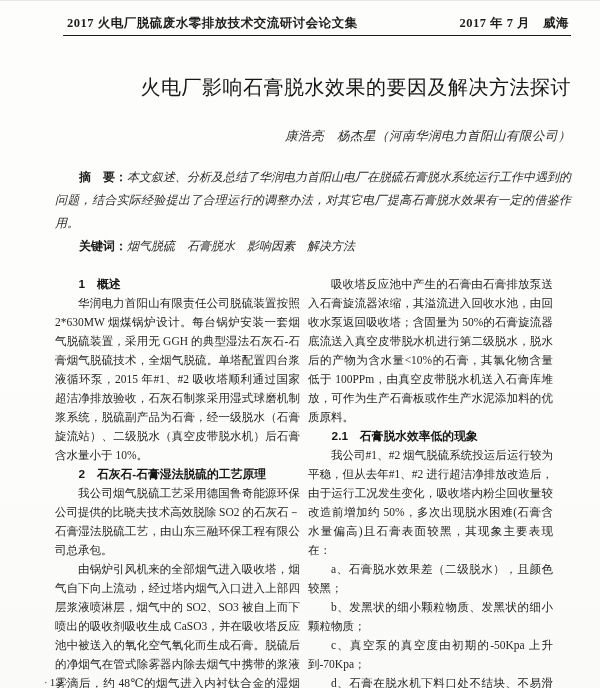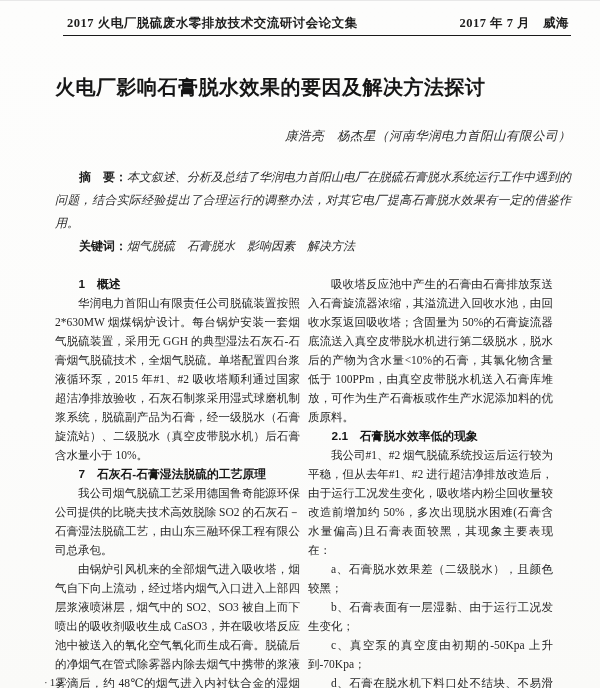--- a/index.html
+++ b/index.html
@@ -33,23 +33,23 @@
   }
   .hdr-rule {
     border: none;
     border-top: 1.6px solid #1a1a1a;
     margin: 3px 0 0 8px;
     height: 0;
   }
   
   .title {
     margin-top: 38px;
-    text-align: left;
+    text-align: right;
     font-size: 20px;
-    font-weight: bold;
+    font-weight: normal;
     letter-spacing: 0.5px;
     color: #161616;
   }
   .authors {
     margin-top: 27px;
     text-align: right;
     font-size: 12.5px;
     font-style: italic;
     color: #2b2b2b;
     letter-spacing: 0.5px;
@@ -127,31 +127,31 @@
 
   <div class="abstract"><b>摘　要：</b><span>本文叙述、分析及总结了华润电力首阳山电厂在脱硫石膏脱水系统运行工作中遇到的问题，结合实际经验提出了合理运行的调整办法，对其它电厂提高石膏脱水效果有一定的借鉴作用。</span></div>
 
   <div class="kw"><b>关键词：</b><span>烟气脱硫　石膏脱水　影响因素　解决方法</span></div>
 
   <div class="cols">
 
     <div class="col">
       <p class="h">1　概述</p>
       <p>华润电力首阳山有限责任公司脱硫装置按照2*630MW 烟煤锅炉设计。每台锅炉安装一套烟气脱硫装置，采用无 GGH 的典型湿法石灰石-石膏烟气脱硫技术，全烟气脱硫。单塔配置四台浆液循环泵，2015 年#1、#2 吸收塔顺利通过国家超洁净排放验收，石灰石制浆采用湿式球磨机制浆系统，脱硫副产品为石膏，经一级脱水（石膏旋流站）、二级脱水（真空皮带脱水机）后石膏含水量小于 10%。</p>
-      <p class="h">7　石灰石-石膏湿法脱硫的工艺原理</p>
+      <p class="h">2　石灰石-石膏湿法脱硫的工艺原理</p>
       <p>我公司烟气脱硫工艺采用德国鲁奇能源环保公司提供的比晓夫技术高效脱除 SO2 的石灰石－石膏湿法脱硫工艺，由山东三融环保工程有限公司总承包。</p>
       <p>由锅炉引风机来的全部烟气进入吸收塔，烟气自下向上流动，经过塔内烟气入口进入上部四层浆液喷淋层，烟气中的 SO2、SO3 被自上而下喷出的吸收剂吸收生成 CaSO3，并在吸收塔反应池中被送入的氧化空气氧化而生成石膏。脱硫后的净烟气在管式除雾器内除去烟气中携带的浆液雾滴后，约 48℃的烟气进入内衬钛合金的湿烟囱排入大气。</p>
     </div>
 
     <div class="col">
       <p>吸收塔反应池中产生的石膏由石膏排放泵送入石膏旋流器浓缩，其溢流进入回收水池，由回收水泵返回吸收塔；含固量为 50%的石膏旋流器底流送入真空皮带脱水机进行第二级脱水，脱水后的产物为含水量&lt;10%的石膏，其氯化物含量低于 100PPm，由真空皮带脱水机送入石膏库堆放，可作为生产石膏板或作生产水泥添加料的优质原料。</p>
       <p class="h">2.1　石膏脱水效率低的现象</p>
       <p>我公司#1、#2 烟气脱硫系统投运后运行较为平稳，但从去年#1、#2 进行超洁净排放改造后，由于运行工况发生变化，吸收塔内粉尘回收量较改造前增加约 50%，多次出现脱水困难(石膏含水量偏高)且石膏表面较黑，其现象主要表现在：</p>
       <p>a、石膏脱水效果差（二级脱水），且颜色较黑；</p>
-      <p>b、石膏表面有一层湿黏、由于运行工况发生变化；</p>
+      <p>b、发黑状的细小颗粒物质、发黑状的细小颗粒物质；</p>
       <p>c、真空泵的真空度由初期的-50Kpa 上升到-70Kpa；</p>
       <p>d、石膏在脱水机下料口处不结块、不易滑落，脱水机上成流水状，石膏到石膏库成稀泥状。</p>
 
     </div>
 
   </div>
 
   <div class="pageno">·12·</div>
 
 </div>

